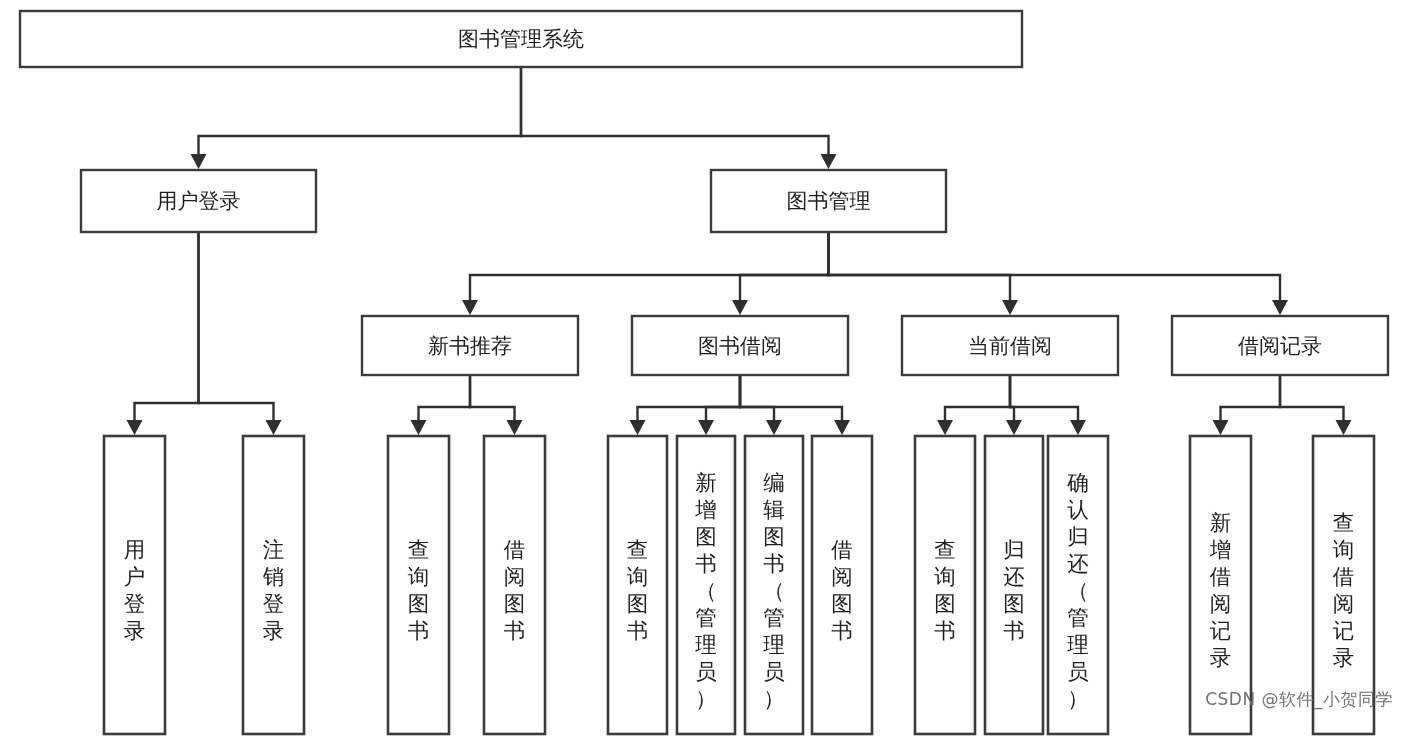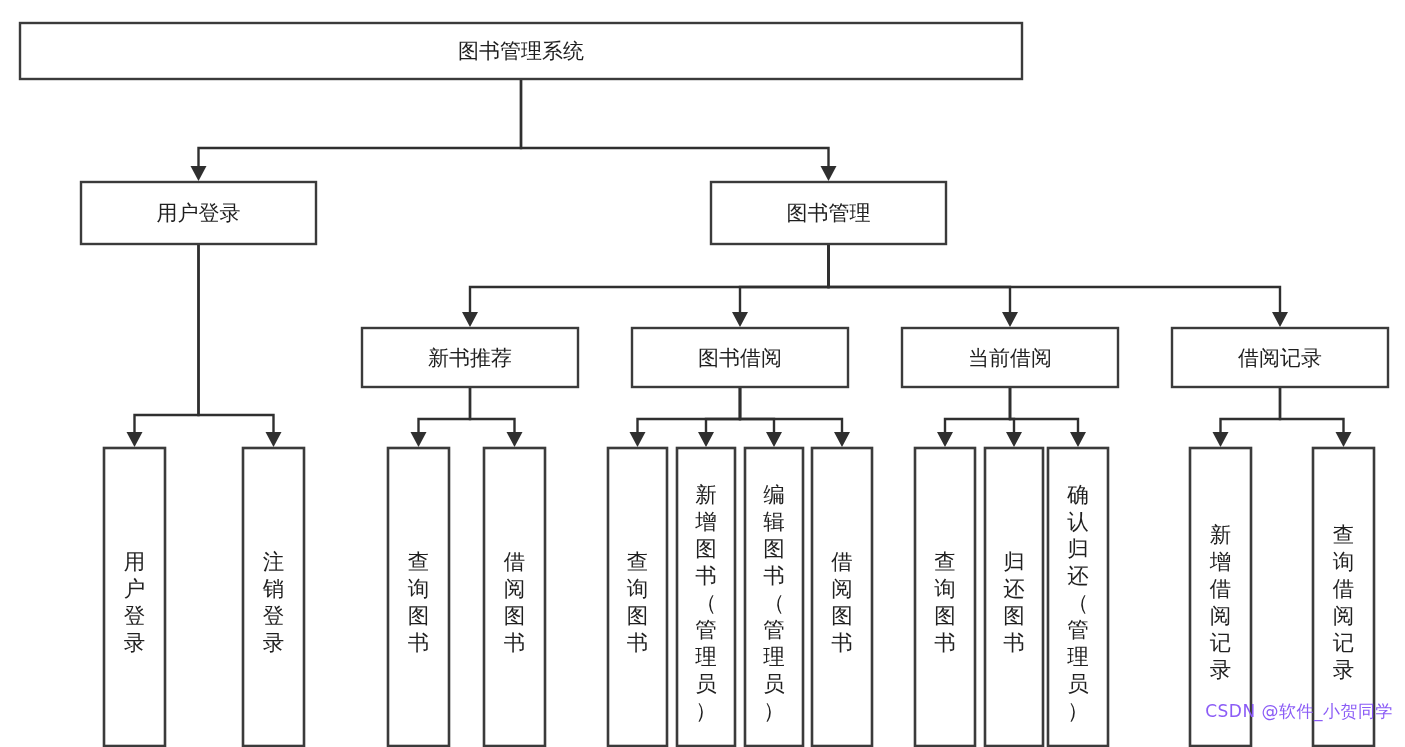--- a/index.html
+++ b/index.html
@@ -11,21 +11,21 @@
   body {
     width: 1405px;
     height: 747px;
     position: relative;
     overflow: hidden;
     font-family: "DejaVu Sans", "Liberation Sans", sans-serif;
   }
   #diagram-root {
     position: absolute;
     left: 0;
-    top: 12px;
+    top: 0;
     width: 1405px;
     height: 717px;
   }
   svg.flow {
     display: block;
     width: 1405px;
     height: 747px;
   }
   .node-rect {
     fill: #ffffff;
@@ -54,21 +54,21 @@
   }
   .arrow-head {
     fill: #2f2f2f;
     stroke: none;
   }
   .watermark {
     position: absolute;
     right: 12px;
     bottom: 6px;
     font-size: 17px;
-    color: #8b5cf6;
+    color: #737373;
     font-family: "DejaVu Sans", "Liberation Sans", sans-serif;
     letter-spacing: 0.5px;
     white-space: nowrap;
     user-select: none;
   }
 </style>
 </head>
 <body>
 
 <div id="diagram-root">

